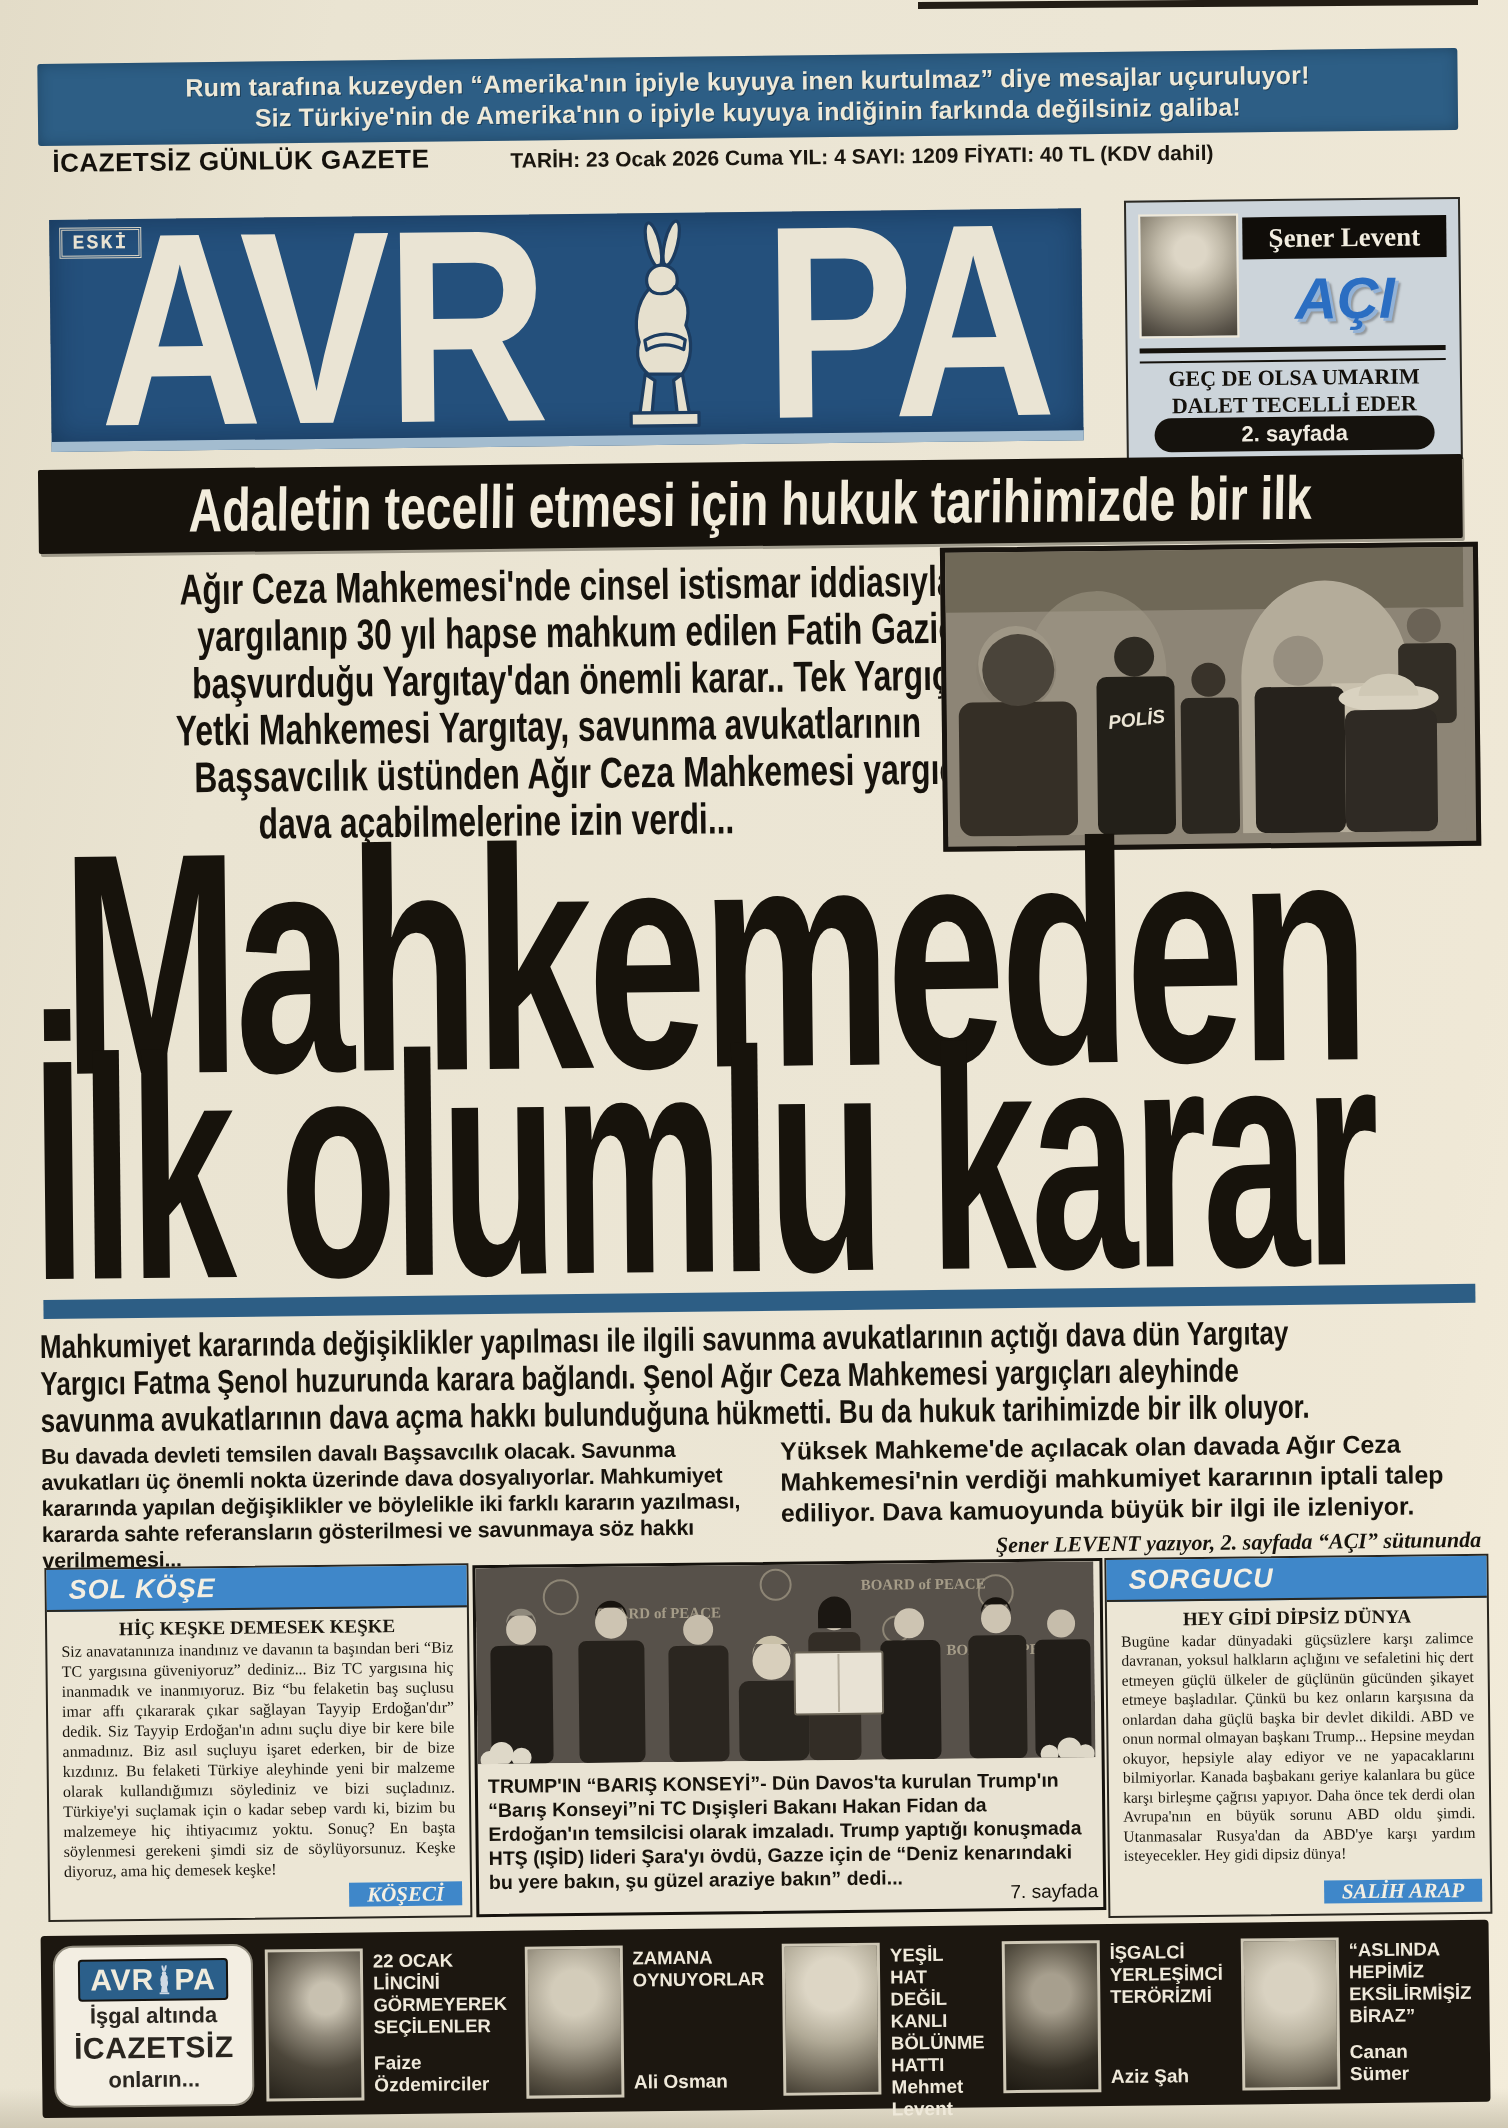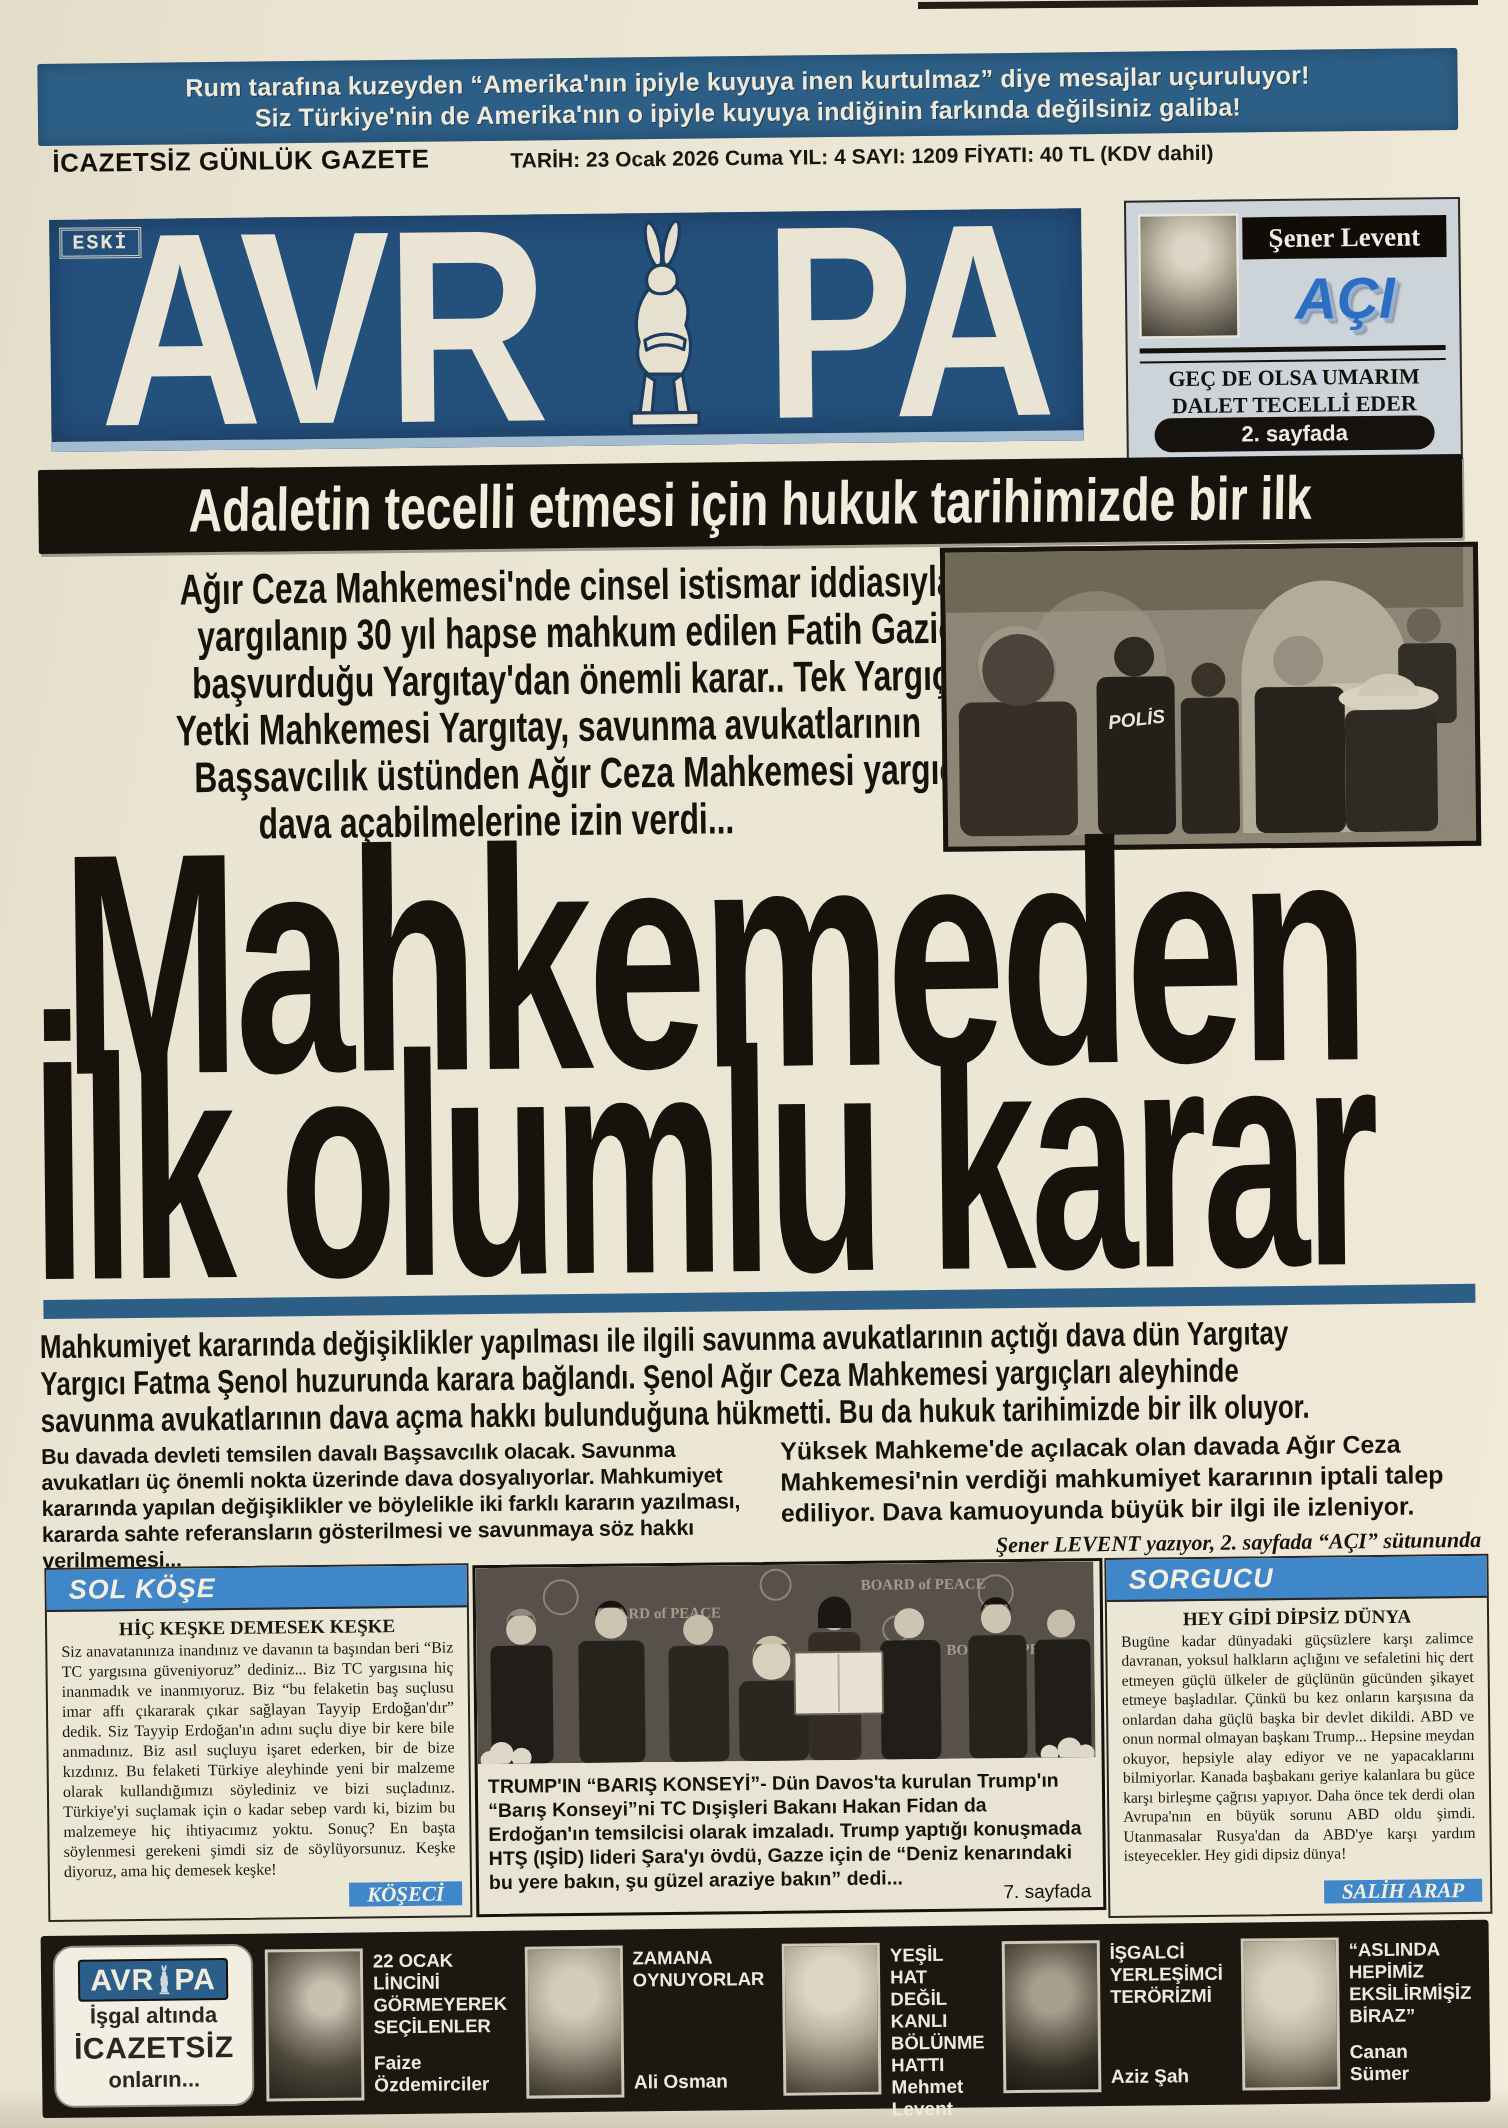--- a/index.html
+++ b/index.html
@@ -102,21 +102,21 @@
   .solkose{left:38px;top:1560px;width:420px;height:350px;}
   .solkose .sidebody{font-size:16px;line-height:20px;height:286px;overflow:hidden;}
   .sorgucu{left:1098px;top:1562px;width:380px;height:356px;}
   .sorgucu .sidebody{font-size:15.5px;line-height:19.5px;height:292px;overflow:hidden;}
   .sign{position:absolute;right:8px;bottom:6px;background:#3f87c9;color:#f4efe2;
     font-weight:bold;font-style:italic;font-size:21px;padding:2px 18px;}
 
   
   .trumpframe{left:466px;top:1562px;width:624px;height:346px;border:3px solid #15120d;background:#e9e3d3;}
   .trumpcap{position:relative;padding:6px 10px 4px 10px;font-weight:bold;font-size:19.5px;line-height:24px;color:#17130c;height:140px;}
-  .trumpcap .pageref{position:absolute;right:12px;bottom:8px;font-weight:normal;font-size:19px;}
+  .trumpcap .pageref{position:absolute;right:5px;bottom:8px;font-weight:normal;font-size:19px;}
 
   
   .footer{left:30px;top:1928px;width:1448px;height:182px;background:#1c1710;border-radius:4px;
     display:flex;align-items:center;padding:0 12px;box-sizing:border-box;gap:6px;}
   .logobox{width:196px;height:158px;background:#f3eee2;border-radius:20px;border:2px solid #8f8a7c;
     display:flex;flex-direction:column;align-items:center;justify-content:center;gap:2px;flex:none;}
   .logoplate{background:#2b5f8a;border:2px solid #16120d;border-radius:4px;padding:2px 10px;
     color:#f0ebdc;font-weight:bold;font-size:30px;letter-spacing:1px;display:flex;align-items:center;gap:3px;}
   .tag1,.tag3{font-weight:bold;font-size:22px;color:#2a2620;}
   .tag2{font-weight:bold;font-size:30px;color:#2a2620;letter-spacing:.5px;}

